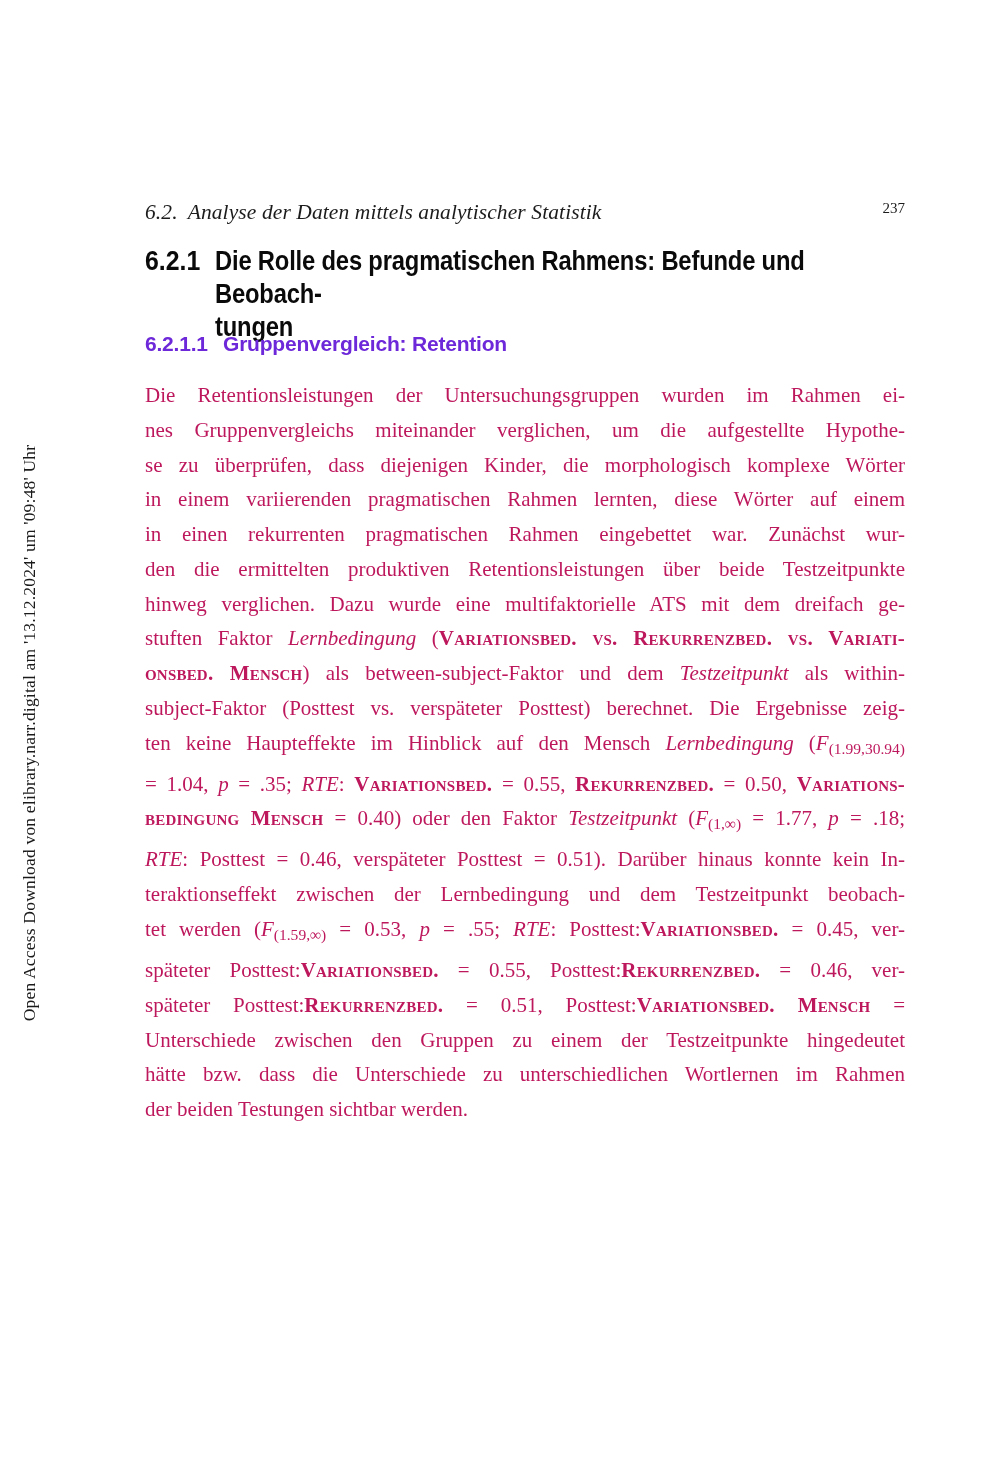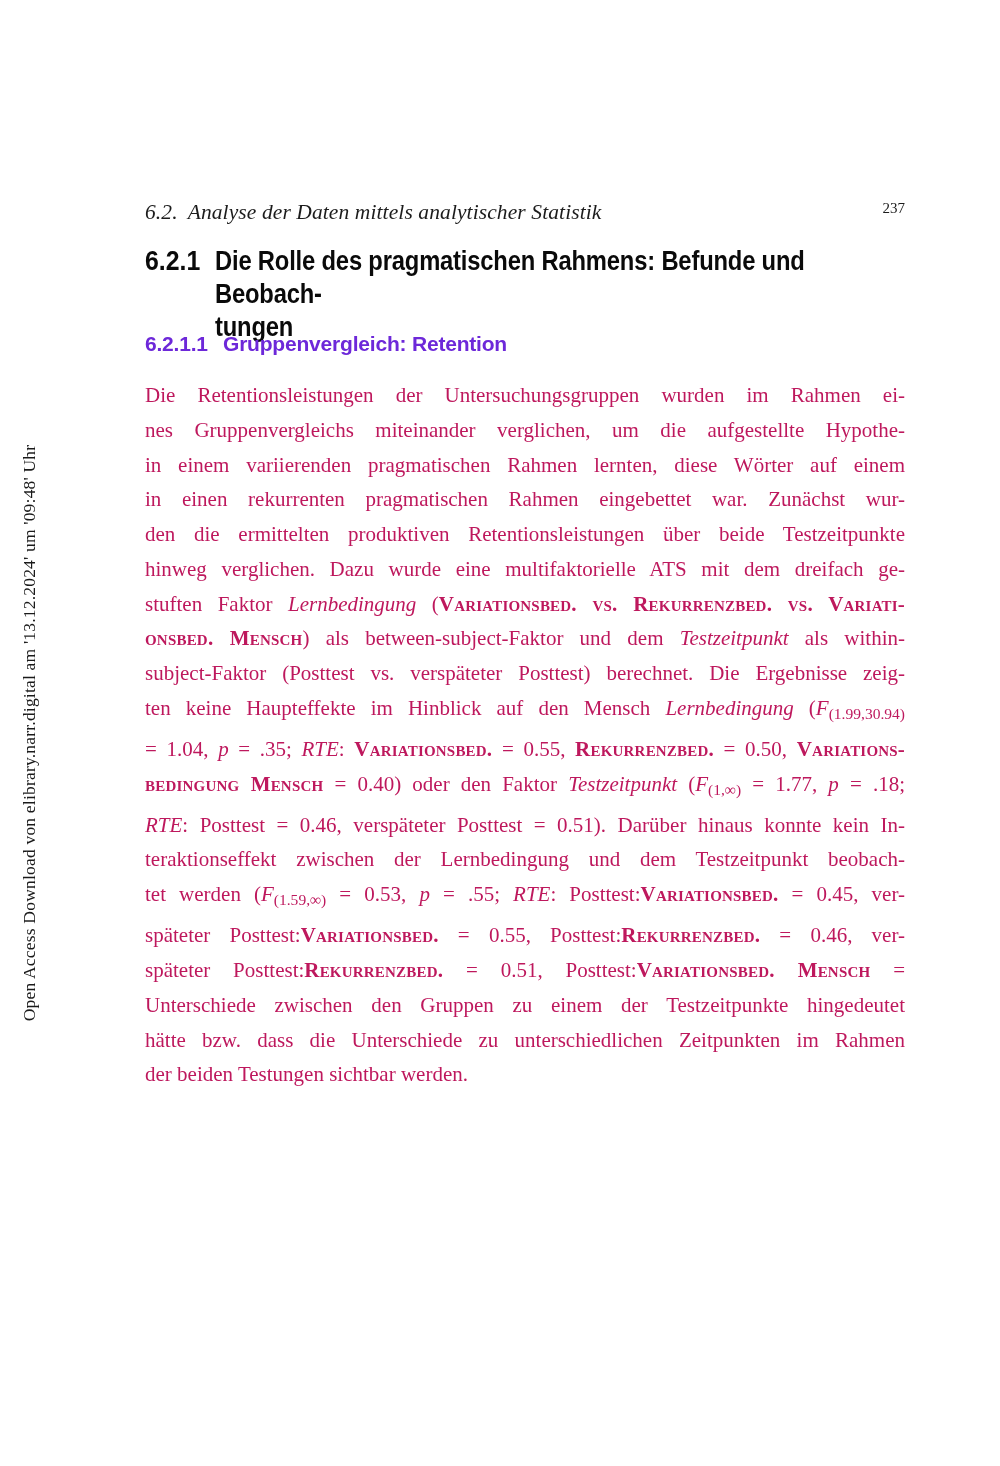--- a/index.html
+++ b/index.html
@@ -78,33 +78,34 @@
     <div>Die Rolle des pragmatischen Rahmens: Befunde und Beobach-</div>
     <div>tungen</div>
   </div>
 
   <div class="h2-num">6.2.1.1</div>
   <div class="h2-title">Gruppenvergleich: Retention</div>
 
   <div class="body-block">
       <div class="body-line"><span>Die Retentionsleistungen der Untersuchungsgruppen wurden im Rahmen ei-</span></div>
       <div class="body-line"><span>nes Gruppenvergleichs miteinander verglichen, um die aufgestellte Hypothe-</span></div>
+      <div class="body-line"><span>se zu überprüfen, dass diejenigen Kinder, die morphologisch komplexe Wörter</span></div>
       <div class="body-line"><span>in einem variierenden pragmatischen Rahmen lernten, diese Wörter auf einem</span></div>
       <div class="body-line"><span>in einen rekurrenten pragmatischen Rahmen eingebettet war. Zunächst wur-</span></div>
       <div class="body-line"><span>den die ermittelten produktiven Retentionsleistungen über beide Testzeitpunkte</span></div>
       <div class="body-line"><span>hinweg verglichen. Dazu wurde eine multifaktorielle ATS mit dem dreifach ge-</span></div>
       <div class="body-line"><span>stuften Faktor </span><span class="it">Lernbedingung</span><span> (</span><span class="sc">Variationsbed. vs. Rekurrenzbed. vs. Variati-</span></div>
       <div class="body-line"><span class="sc">onsbed. Mensch</span><span>) als between-subject-Faktor und dem </span><span class="it">Testzeitpunkt</span><span> als within-</span></div>
       <div class="body-line"><span>subject-Faktor (Posttest vs. verspäteter Posttest) berechnet. Die Ergebnisse zeig-</span></div>
       <div class="body-line"><span>ten keine Haupteffekte im Hinblick auf den Mensch </span><span class="it">Lernbedingung</span><span> (</span><span class="it">F</span><span class="sub">(1.99,30.94)</span></div>
       <div class="body-line"><span>= 1.04, </span><span class="it">p</span><span> = .35; </span><span class="it">RTE</span><span>: </span><span class="sc">Variationsbed.</span><span> = 0.55, </span><span class="sc">Rekurrenzbed.</span><span> = 0.50, </span><span class="sc">Variations-</span></div>
       <div class="body-line"><span class="sc">bedingung Mensch</span><span> = 0.40) oder den Faktor </span><span class="it">Testzeitpunkt</span><span> (</span><span class="it">F</span><span class="sub">(1,∞)</span><span> = 1.77, </span><span class="it">p</span><span> = .18;</span></div>
       <div class="body-line"><span class="it">RTE</span><span>: Posttest = 0.46, verspäteter Posttest = 0.51). Darüber hinaus konnte kein In-</span></div>
       <div class="body-line"><span>teraktionseffekt zwischen der Lernbedingung und dem Testzeitpunkt beobach-</span></div>
       <div class="body-line"><span>tet werden (</span><span class="it">F</span><span class="sub">(1.59,∞)</span><span> = 0.53, </span><span class="it">p</span><span> = .55; </span><span class="it">RTE</span><span>: Posttest:</span><span class="sc">Variationsbed.</span><span> = 0.45, ver-</span></div>
       <div class="body-line"><span>späteter Posttest:</span><span class="sc">Variationsbed.</span><span> = 0.55, Posttest:</span><span class="sc">Rekurrenzbed.</span><span> = 0.46, ver-</span></div>
       <div class="body-line"><span>späteter Posttest:</span><span class="sc">Rekurrenzbed.</span><span> = 0.51, Posttest:</span><span class="sc">Variationsbed. Mensch</span><span> =</span></div>
       <div class="body-line"><span>Unterschiede zwischen den Gruppen zu einem der Testzeitpunkte hingedeutet</span></div>
-      <div class="body-line"><span>hätte bzw. dass die Unterschiede zu unterschiedlichen Zeitpunkten im Rahmen</span></div>
+      <div class="body-line"><span>hätte bzw. dass die Unterschiede zu unterschiedlichen Wortlernen im Rahmen</span></div>
       <div class="body-line last"><span>der beiden Testungen sichtbar werden.</span></div>
     </div>
 
 </div>
 
 </body></html>

